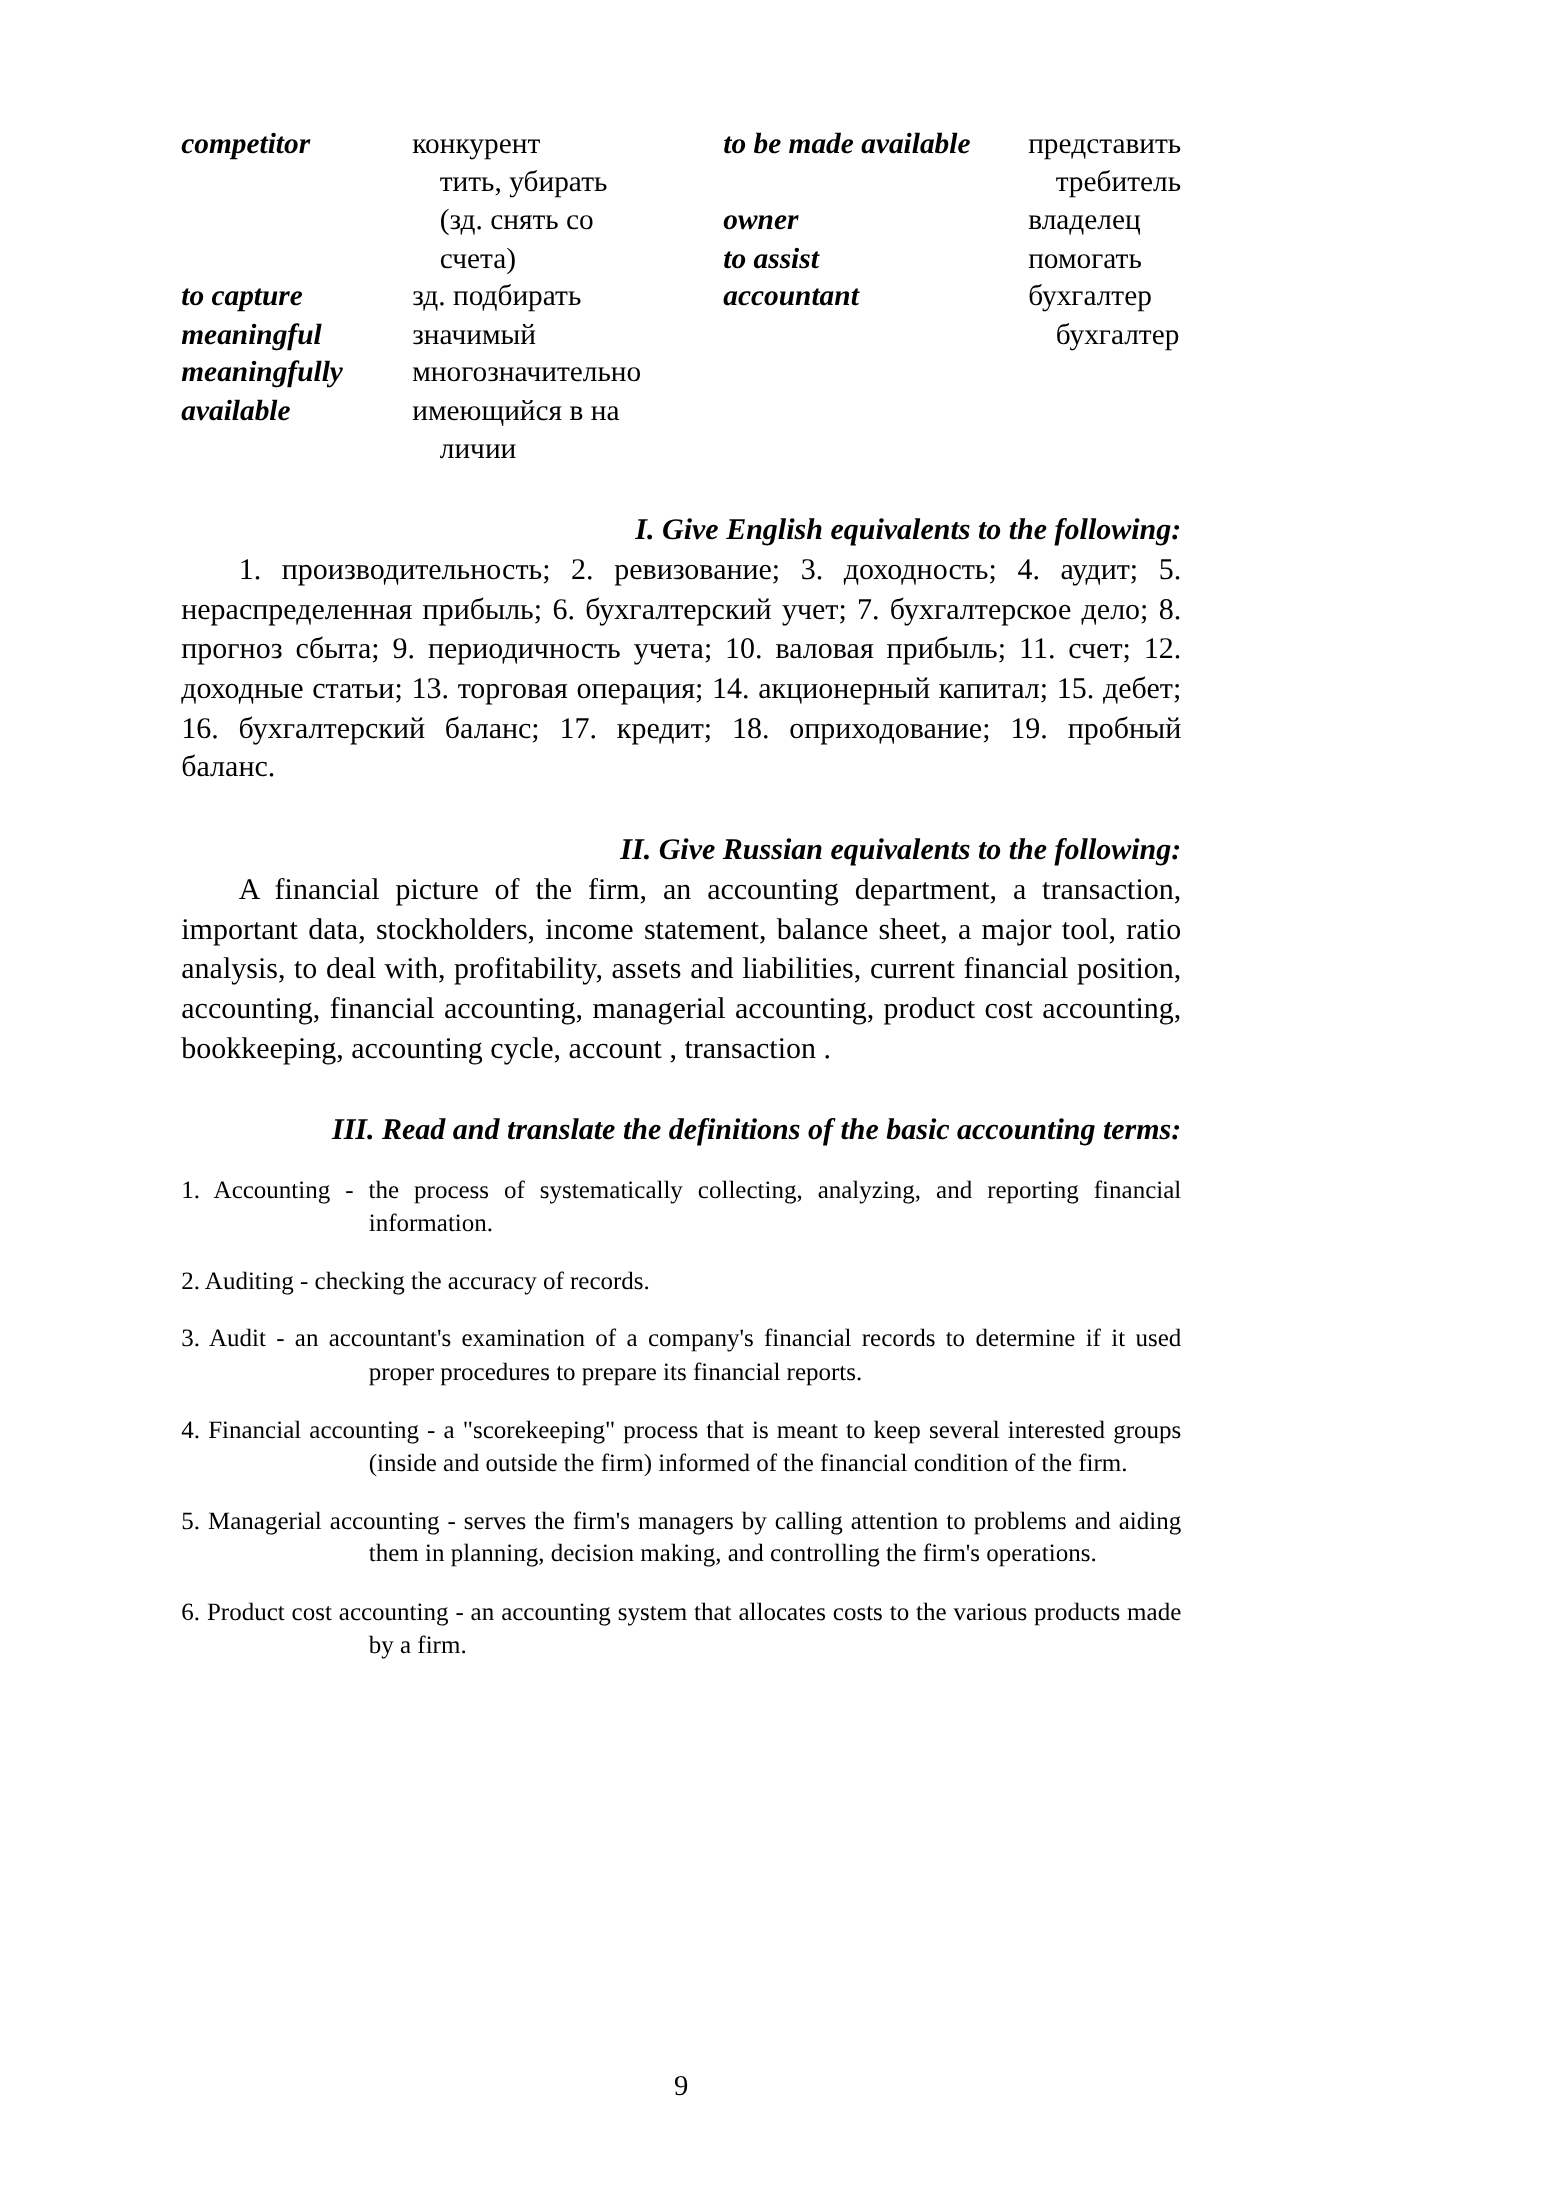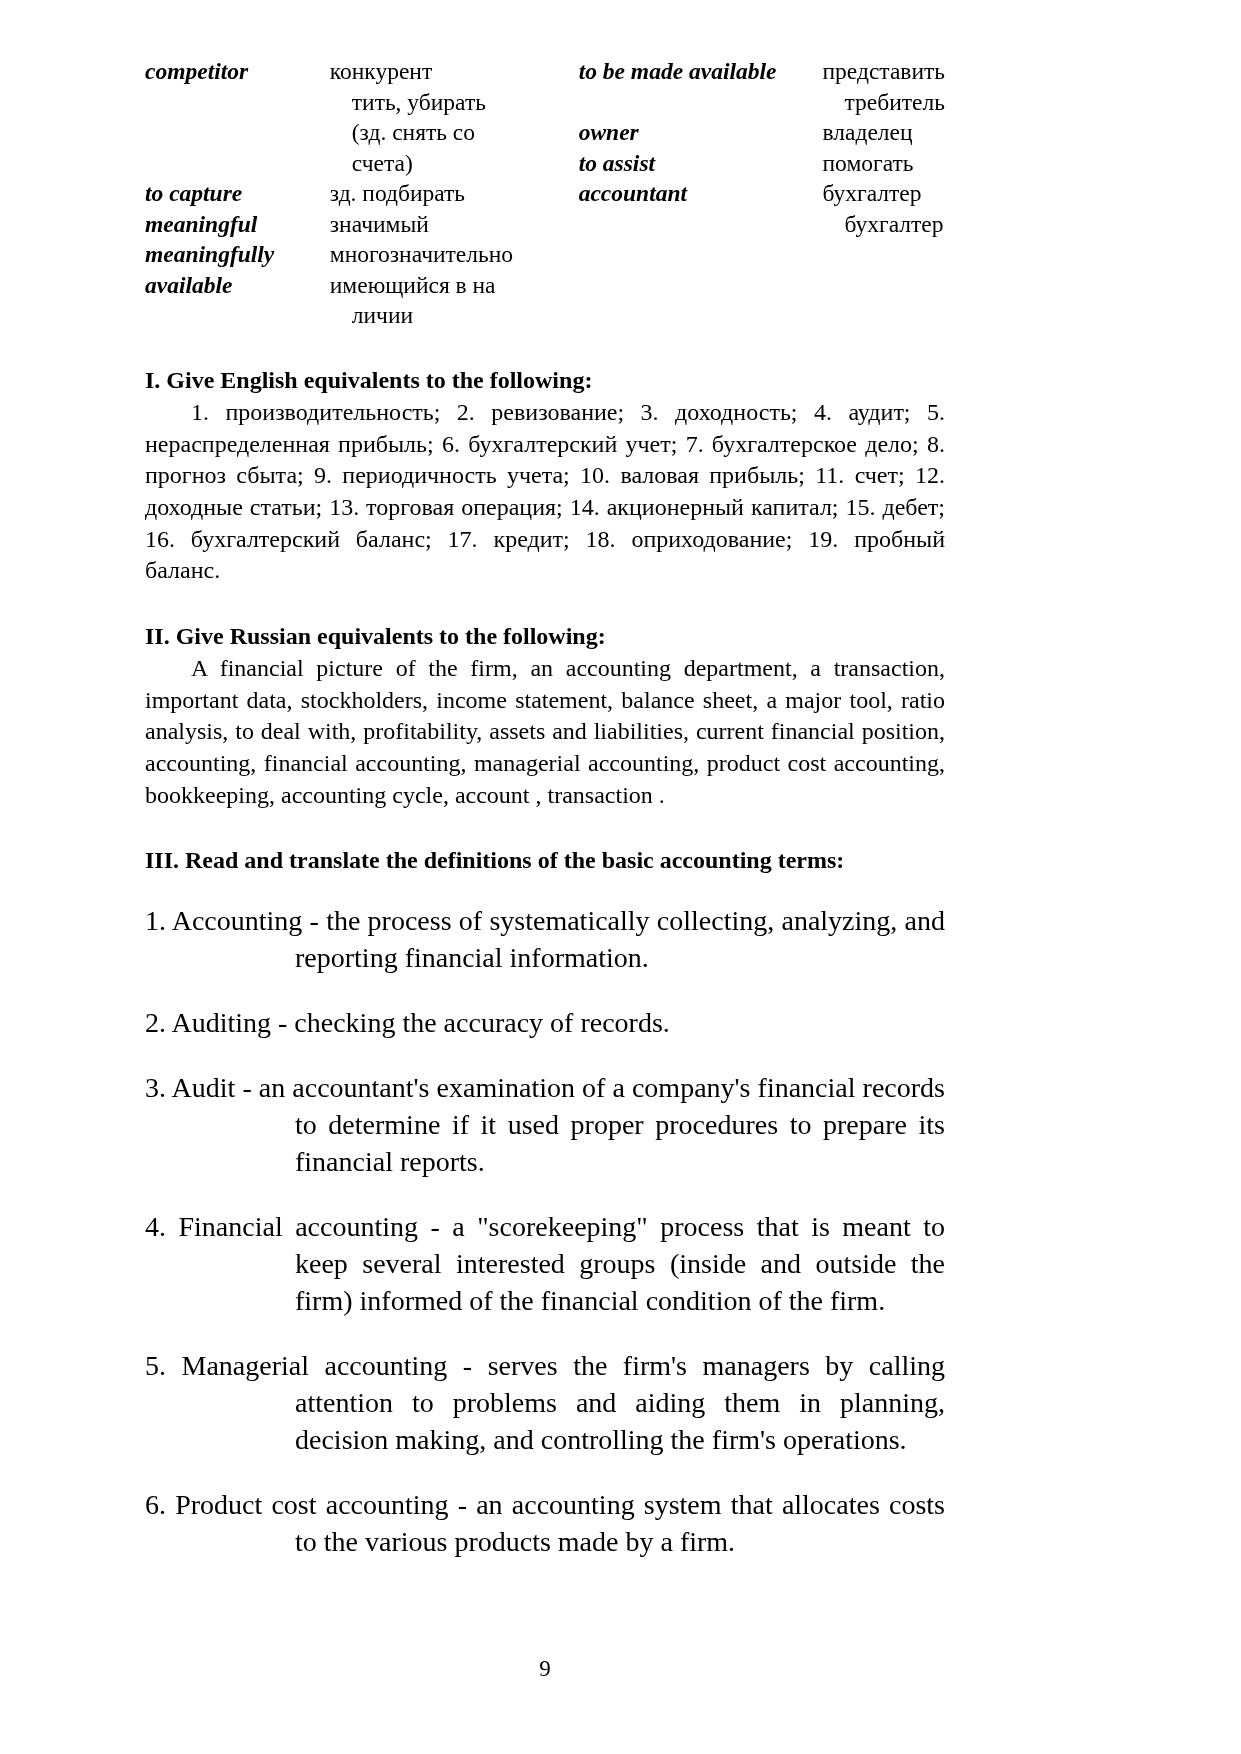--- a/index.html
+++ b/index.html
@@ -13,21 +13,21 @@
     font-family: "Liberation Serif", serif;
     color: #000000;
     position: relative;
   }
   .page {
     position: absolute;
     left: 0; top: 0;
     width: 1090px;
     height: 1754px;
     box-sizing: border-box;
-    padding: 56px 145px 60px 145px;
+    padding: 100px 145px 60px 145px;
   }
 
   
   .vocab {
     width: 100%;
     border-collapse: collapse;
     margin: 0 0 0 0;
   }
   .vocab td {
     vertical-align: top;
@@ -49,35 +49,37 @@
   .col-right-term { width: 255px; margin-top: 11px; }
   .col-right-def  { width: auto; }
   .indent1 { padding-left: 22px !important; }
 
   
   .section {
     margin-top: 34px;
   }
   .ex-head {
     font-weight: bold;
+    font-style: italic;
     font-size: 24px;
     line-height: 1.25;
     margin: 0 0 2px 0;
+    text-align: right;
   }
   .para {
     font-size: 24px;
     line-height: 1.32;
     text-align: justify;
     margin: 0;
   }
   .para.indent {
     text-indent: 46px;
   }
   .deflist {
-    font-size: 28px;
+    font-size: 20px;
     line-height: 1.32;
     margin: 0;
   }
   .defitem {
     padding-left: 150px;
     text-indent: -150px;
     text-align: justify;
   }
   .footer {
     position: absolute;

